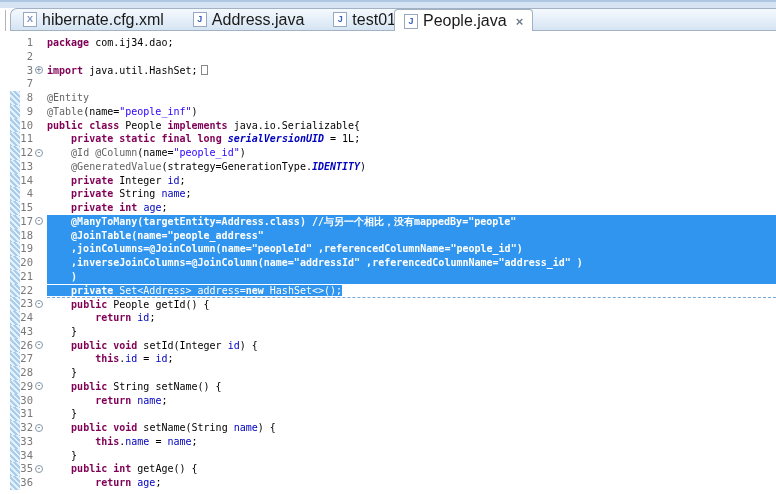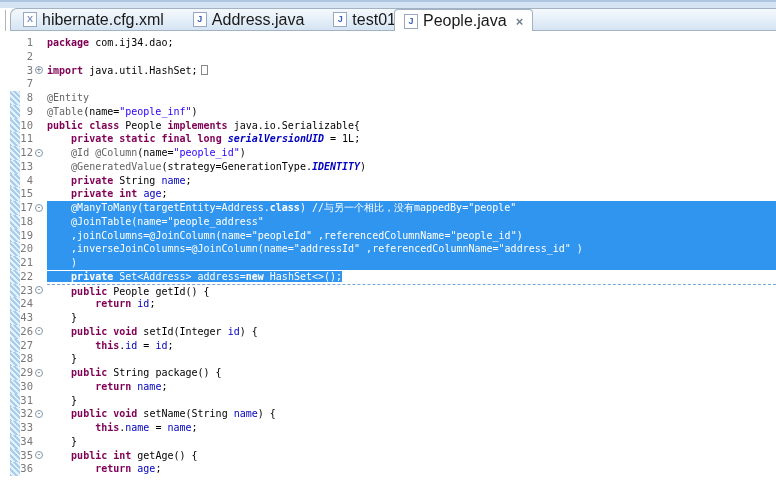--- a/index.html
+++ b/index.html
@@ -77,21 +77,21 @@
   .tok-ann{color:var(--ann,#646464);}
   .tok-str{color:var(--str,#2a00ff);}
   .tok-fld{color:var(--fld,#0000c0);}
   .tok-sf{color:var(--fld,#0000c0);font-weight:bold;font-style:italic;}
   .tok-cm{color:var(--cm,#3f7f5f);}
   .tok-box{
     display:inline-block;width:5px;height:8px;border:1px solid #888;
     margin-left:3px;vertical-align:-1px;
   }
   .row.sel-full .cell-code{background:var(--sel,#3095ef);}
-  .row.sel-full .cell-code span{color:#fff !important;}
+  .row.sel-full .cell-code span{color:#fff !important;font-weight:bold;}
   .codewrap.sel-text{background:var(--sel,#3095ef);}
   .codewrap.sel-text span{color:#fff !important;}
   .row.dashed-top .cell-code{border-top:1px dashed #79a7d8;box-sizing:border-box;}
 </style>
 </head>
 <body>
 
 <div class="top-strip"></div>
 <div class="tab-bar" id="tab-bar">
     <div class="tab">
@@ -184,20 +184,27 @@
     <div class="row">
       <div></div>
       <div class="cell-change changed"></div>
       <div class="cell-num">13</div>
       <div class="cell-fold"></div>
       <div class="cell-code"><span class="codewrap"><span class="tok-pl">    </span><span class="tok-ann">@GeneratedValue</span><span class="tok-pl">(strategy=GenerationType.</span><span class="tok-sf">IDENTITY</span><span class="tok-pl">)</span></span></div>
     </div>
     <div class="row">
       <div></div>
       <div class="cell-change changed"></div>
+      <div class="cell-num">14</div>
+      <div class="cell-fold"></div>
+      <div class="cell-code"><span class="codewrap"><span class="tok-pl">    </span><span class="tok-kw">private</span><span class="tok-pl"> Integer </span><span class="tok-fld">id</span><span class="tok-pl">;</span></span></div>
+    </div>
+    <div class="row">
+      <div></div>
+      <div class="cell-change changed"></div>
       <div class="cell-num">4</div>
       <div class="cell-fold"></div>
       <div class="cell-code"><span class="codewrap"><span class="tok-pl">    </span><span class="tok-kw">private</span><span class="tok-pl"> String </span><span class="tok-fld">name</span><span class="tok-pl">;</span></span></div>
     </div>
     <div class="row">
       <div></div>
       <div class="cell-change changed"></div>
       <div class="cell-num">15</div>
       <div class="cell-fold"></div>
       <div class="cell-code"><span class="codewrap"><span class="tok-pl">    </span><span class="tok-kw">private</span><span class="tok-pl"> </span><span class="tok-kw">int</span><span class="tok-pl"> </span><span class="tok-fld">age</span><span class="tok-pl">;</span></span></div>
@@ -292,21 +299,21 @@
       <div class="cell-fold"></div>
       <div class="cell-code"><span class="codewrap"><span class="tok-pl">    }</span></span></div>
     </div>
     <div class="row">
       <div></div>
       <div class="cell-change changed"></div>
       <div class="cell-num">29</div>
       <div class="cell-fold">
         <span class="fold-marker">-</span>
       </div>
-      <div class="cell-code"><span class="codewrap"><span class="tok-pl">    </span><span class="tok-kw">public</span><span class="tok-pl"> String package() {</span></span></div>
+      <div class="cell-code"><span class="codewrap"><span class="tok-pl">    </span><span class="tok-kw">public</span><span class="tok-pl"> String setName() {</span></span></div>
     </div>
     <div class="row">
       <div></div>
       <div class="cell-change changed"></div>
       <div class="cell-num">30</div>
       <div class="cell-fold"></div>
       <div class="cell-code"><span class="codewrap"><span class="tok-pl">        </span><span class="tok-kw">return</span><span class="tok-pl"> </span><span class="tok-fld">name</span><span class="tok-pl">;</span></span></div>
     </div>
     <div class="row">
       <div></div>

